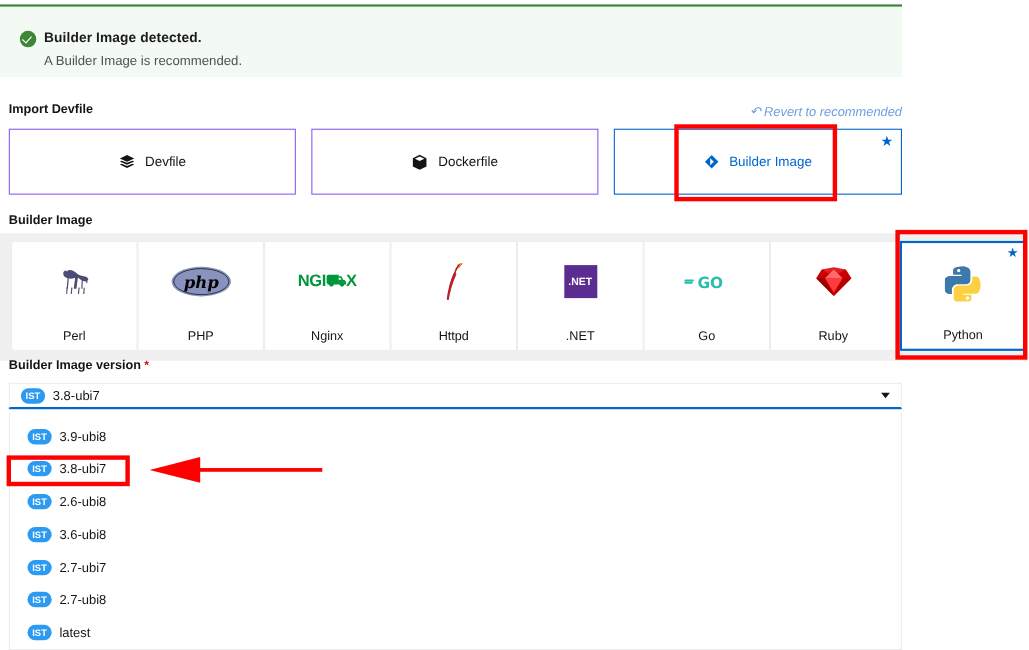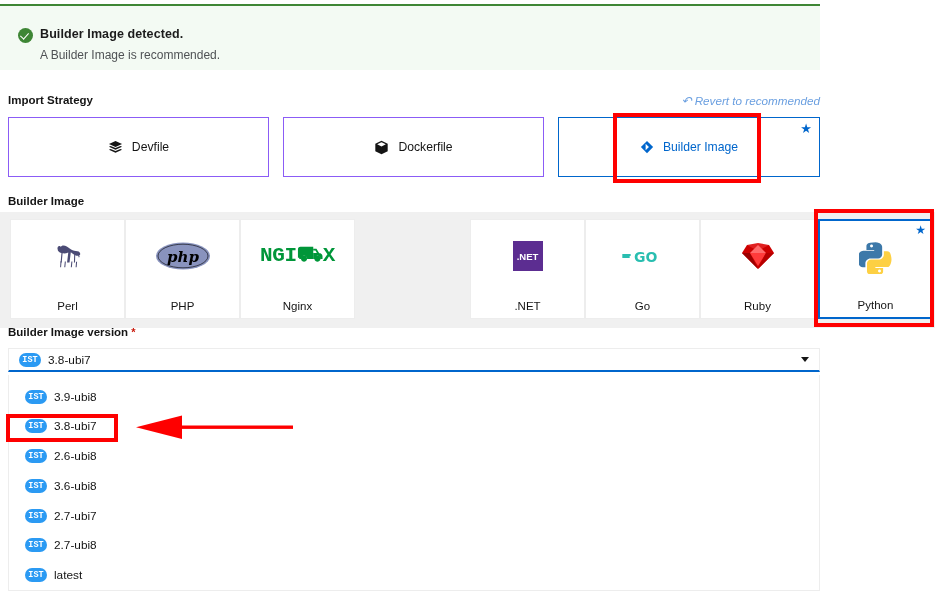--- a/index.html
+++ b/index.html
@@ -91,21 +91,21 @@
     position: absolute; left: 0; right: 0; top: 16px; height: 40px;
     display: flex; align-items: center; justify-content: center;
   }
   .bcard .bname {
     position: absolute; left: 0; right: 0; bottom: 6px;
     text-align: center; font-size: 11.5px; color: #151515;
   }
   .bstar { position: absolute; right: 5px; top: 2px; color: #06c; font-size: 12px; }
 
   
-  .nginx-t { font-size: 21px; font-weight: bold; color: #009639; letter-spacing:-.4px; font-family:Liberation Mono, monospace;}
+  .nginx-t { font-size: 15px; font-weight: bold; color: #009639; letter-spacing:-.4px; font-family:Liberation Sans, sans-serif;}
   .net-sq {
     width: 30px; height: 30px; background: #5c2d91; color: #fff;
     display:flex; align-items:center; justify-content:center;
     font-size: 9.5px; font-weight: bold;
   }
 
   
   .label-ver {
     position: absolute; left: 8px; top: 326px;
     font-size: 11.5px; font-weight: bold; color: #151515;
@@ -136,42 +136,42 @@
     display: flex; align-items: center; padding-left: 16px;
     cursor: pointer;
   }
   .dd-item .dtxt { font-size: 11.8px; color: #151515; }
 
   .ist {
     display: inline-flex; align-items: center; justify-content: center;
     width: 22px; height: 14px; border-radius: 7px;
     background: #2b9af3; color: #fff;
     font-size: 8.5px; font-weight: bold; letter-spacing: .1px;
-    margin-right: 7px; flex: none; font-family: Liberation Mono, monospace;
+    margin-right: 7px; flex: none;
   }
 
   
   .anno { position: absolute; border: 4px solid #fe0000; pointer-events: none; }
   #an-strategy { left: 613px; top: 113px; width: 148px; height: 70px; }
   #an-python   { left: 814px; top: 209px; width: 120px; height: 118px; }
   #an-ddl      { left: 6px;   top: 414px; width: 112px; height: 28px; }
   .arrow { position: absolute; pointer-events: none; }
 </style>
 </head>
 <body>
 
 <div id="root">
 
   <div class="alert">
     <div class="alert-icon"></div>
     <div class="alert-title">Builder Image detected.</div>
     <div class="alert-sub">A Builder Image is recommended.</div>
   </div>
 
-  <div class="label-import">Import Strategy</div>
+  <div class="label-import">Import Devfile</div>
   <div class="revert">
     <span class="ricon">↶</span><span>Revert to recommended</span>
   </div>
 
   <div class="strategy-row">
     <div class="scard" id="sc0">
       <span class="ic">
         <svg width="15" height="15" viewBox="0 0 16 16">
             <path fill="#151515" d="M8 1 1 4.3l7 3.2 7-3.2zM1 7.3l7 3.2 7-3.2-1.8-.8L8 8.6 2.8 6.5zM1 10.3l7 3.2 7-3.2-1.8-.8L8 11.6 2.8 9.5z"></path>
           </svg>
@@ -225,20 +225,31 @@
       <div class="bname">PHP</div>
     </div>
 
     <div class="bcard" style="left:240px">
       <div class="glyph">
         <span class="nginx-t">NGI⛟X</span>
       </div>
       <div class="bname">Nginx</div>
     </div>
 
+    <div class="bcard" style="left:355px">
+      <div class="glyph">
+        <svg width="20" height="34" viewBox="0 0 20 34">
+          <path fill="#d22128" d="M12.5 2c1.6-.8 3.4-1.3 5.2-1.4-1.3 1.3-2.6 2.7-3.6 4.2l-1.6-2.8z"></path>
+          <path fill="#f59d24" d="M13.3 1.2c1.4-.6 2.9-1 4.4-1.1-2.6 2.6-4.9 5.6-6.7 8.8l2.3-7.7z"></path>
+          <path fill="#a41e22" d="M11.4 4.6c1.4-1.8 3-3.4 4.7-4.8-2.2 3.1-4.1 6.5-5.6 10-1.7 3.9-3 8-4 12.2-.5 2.2-.9 4.4-1.3 6.6L4 33.8l-.9-.6c.4-3.4 1-6.8 1.8-10.1 1.2-5.3 3-10.5 5.4-15.4l1.1-3.1z"></path>
+          <path fill="#be202e" d="M10.8 7.5c-2.4 4.9-4.2 10.1-5.4 15.4-.8 3.3-1.4 6.7-1.8 10.1l1.3.9c.6-3.8 1.4-7.6 2.5-11.3 1.2-4.2 2.7-8.3 4.5-12.3l-1.1-2.8z"></path>
+        </svg>
+      </div>
+      <div class="bname">Httpd</div>
+    </div>
 
     <div class="bcard" style="left:470px">
       <div class="glyph">
         <span class="net-sq">.NET</span>
       </div>
       <div class="bname">.NET</div>
     </div>
 
     <div class="bcard" style="left:585px">
       <div class="glyph">

